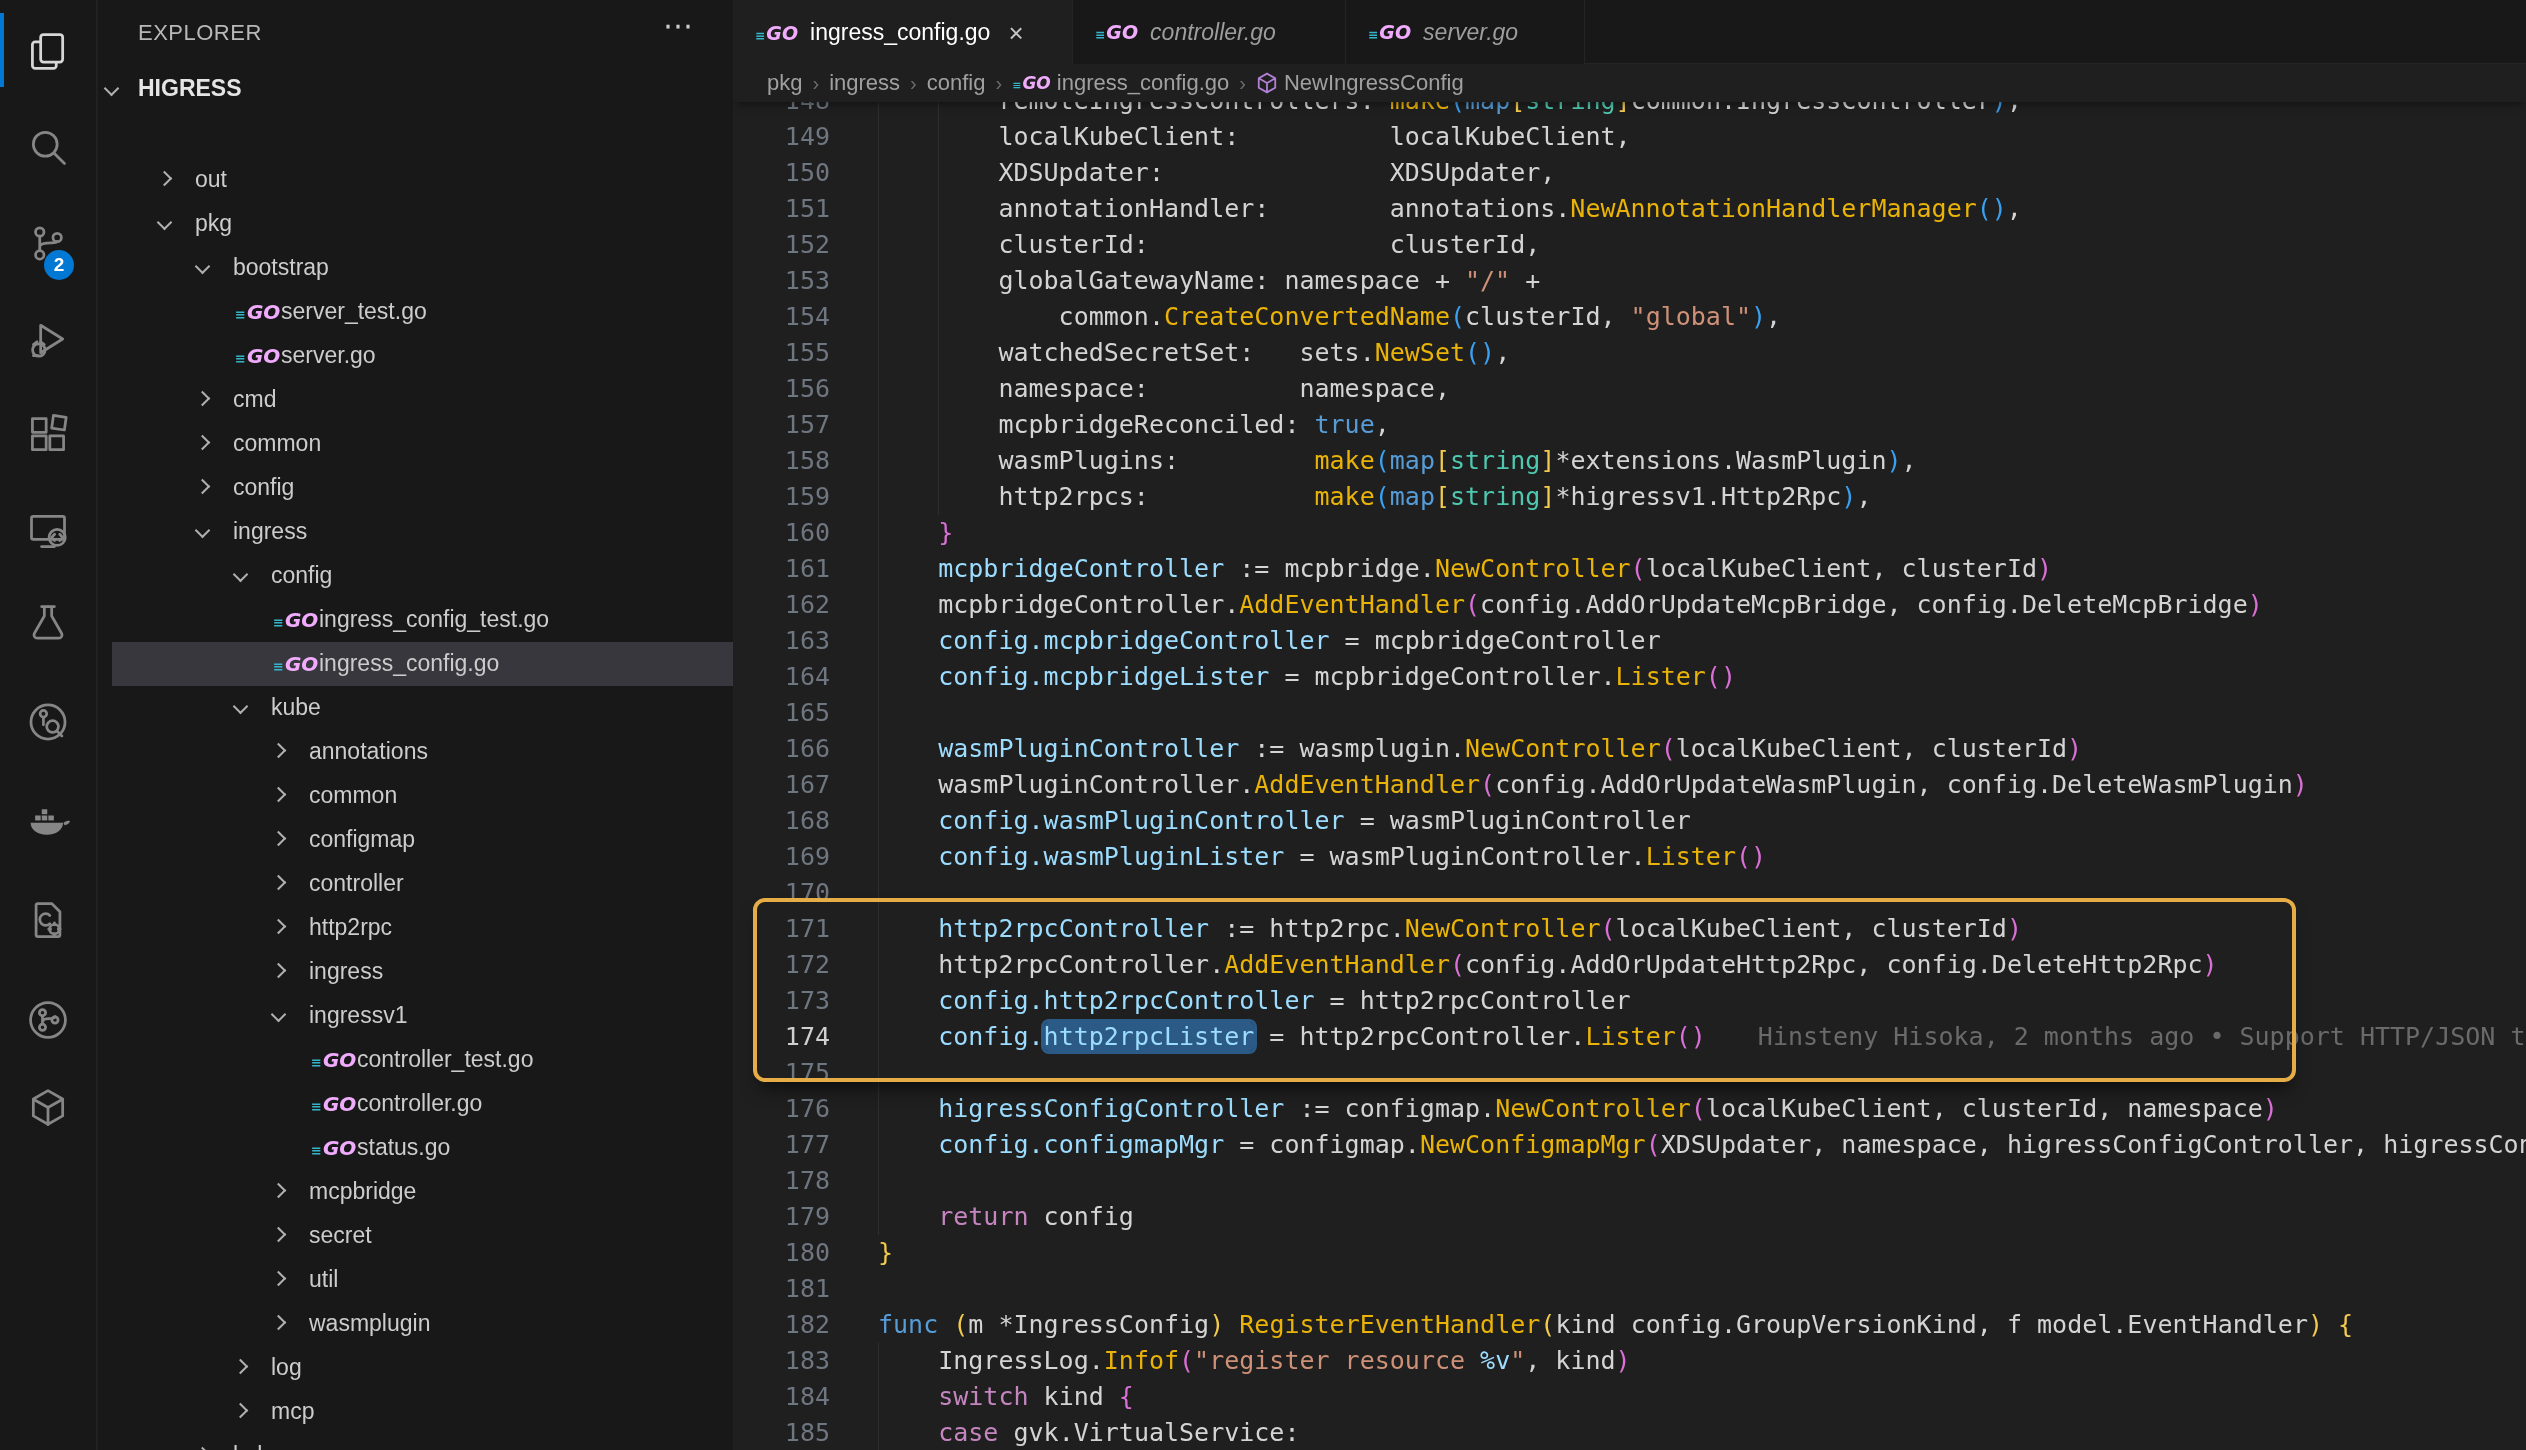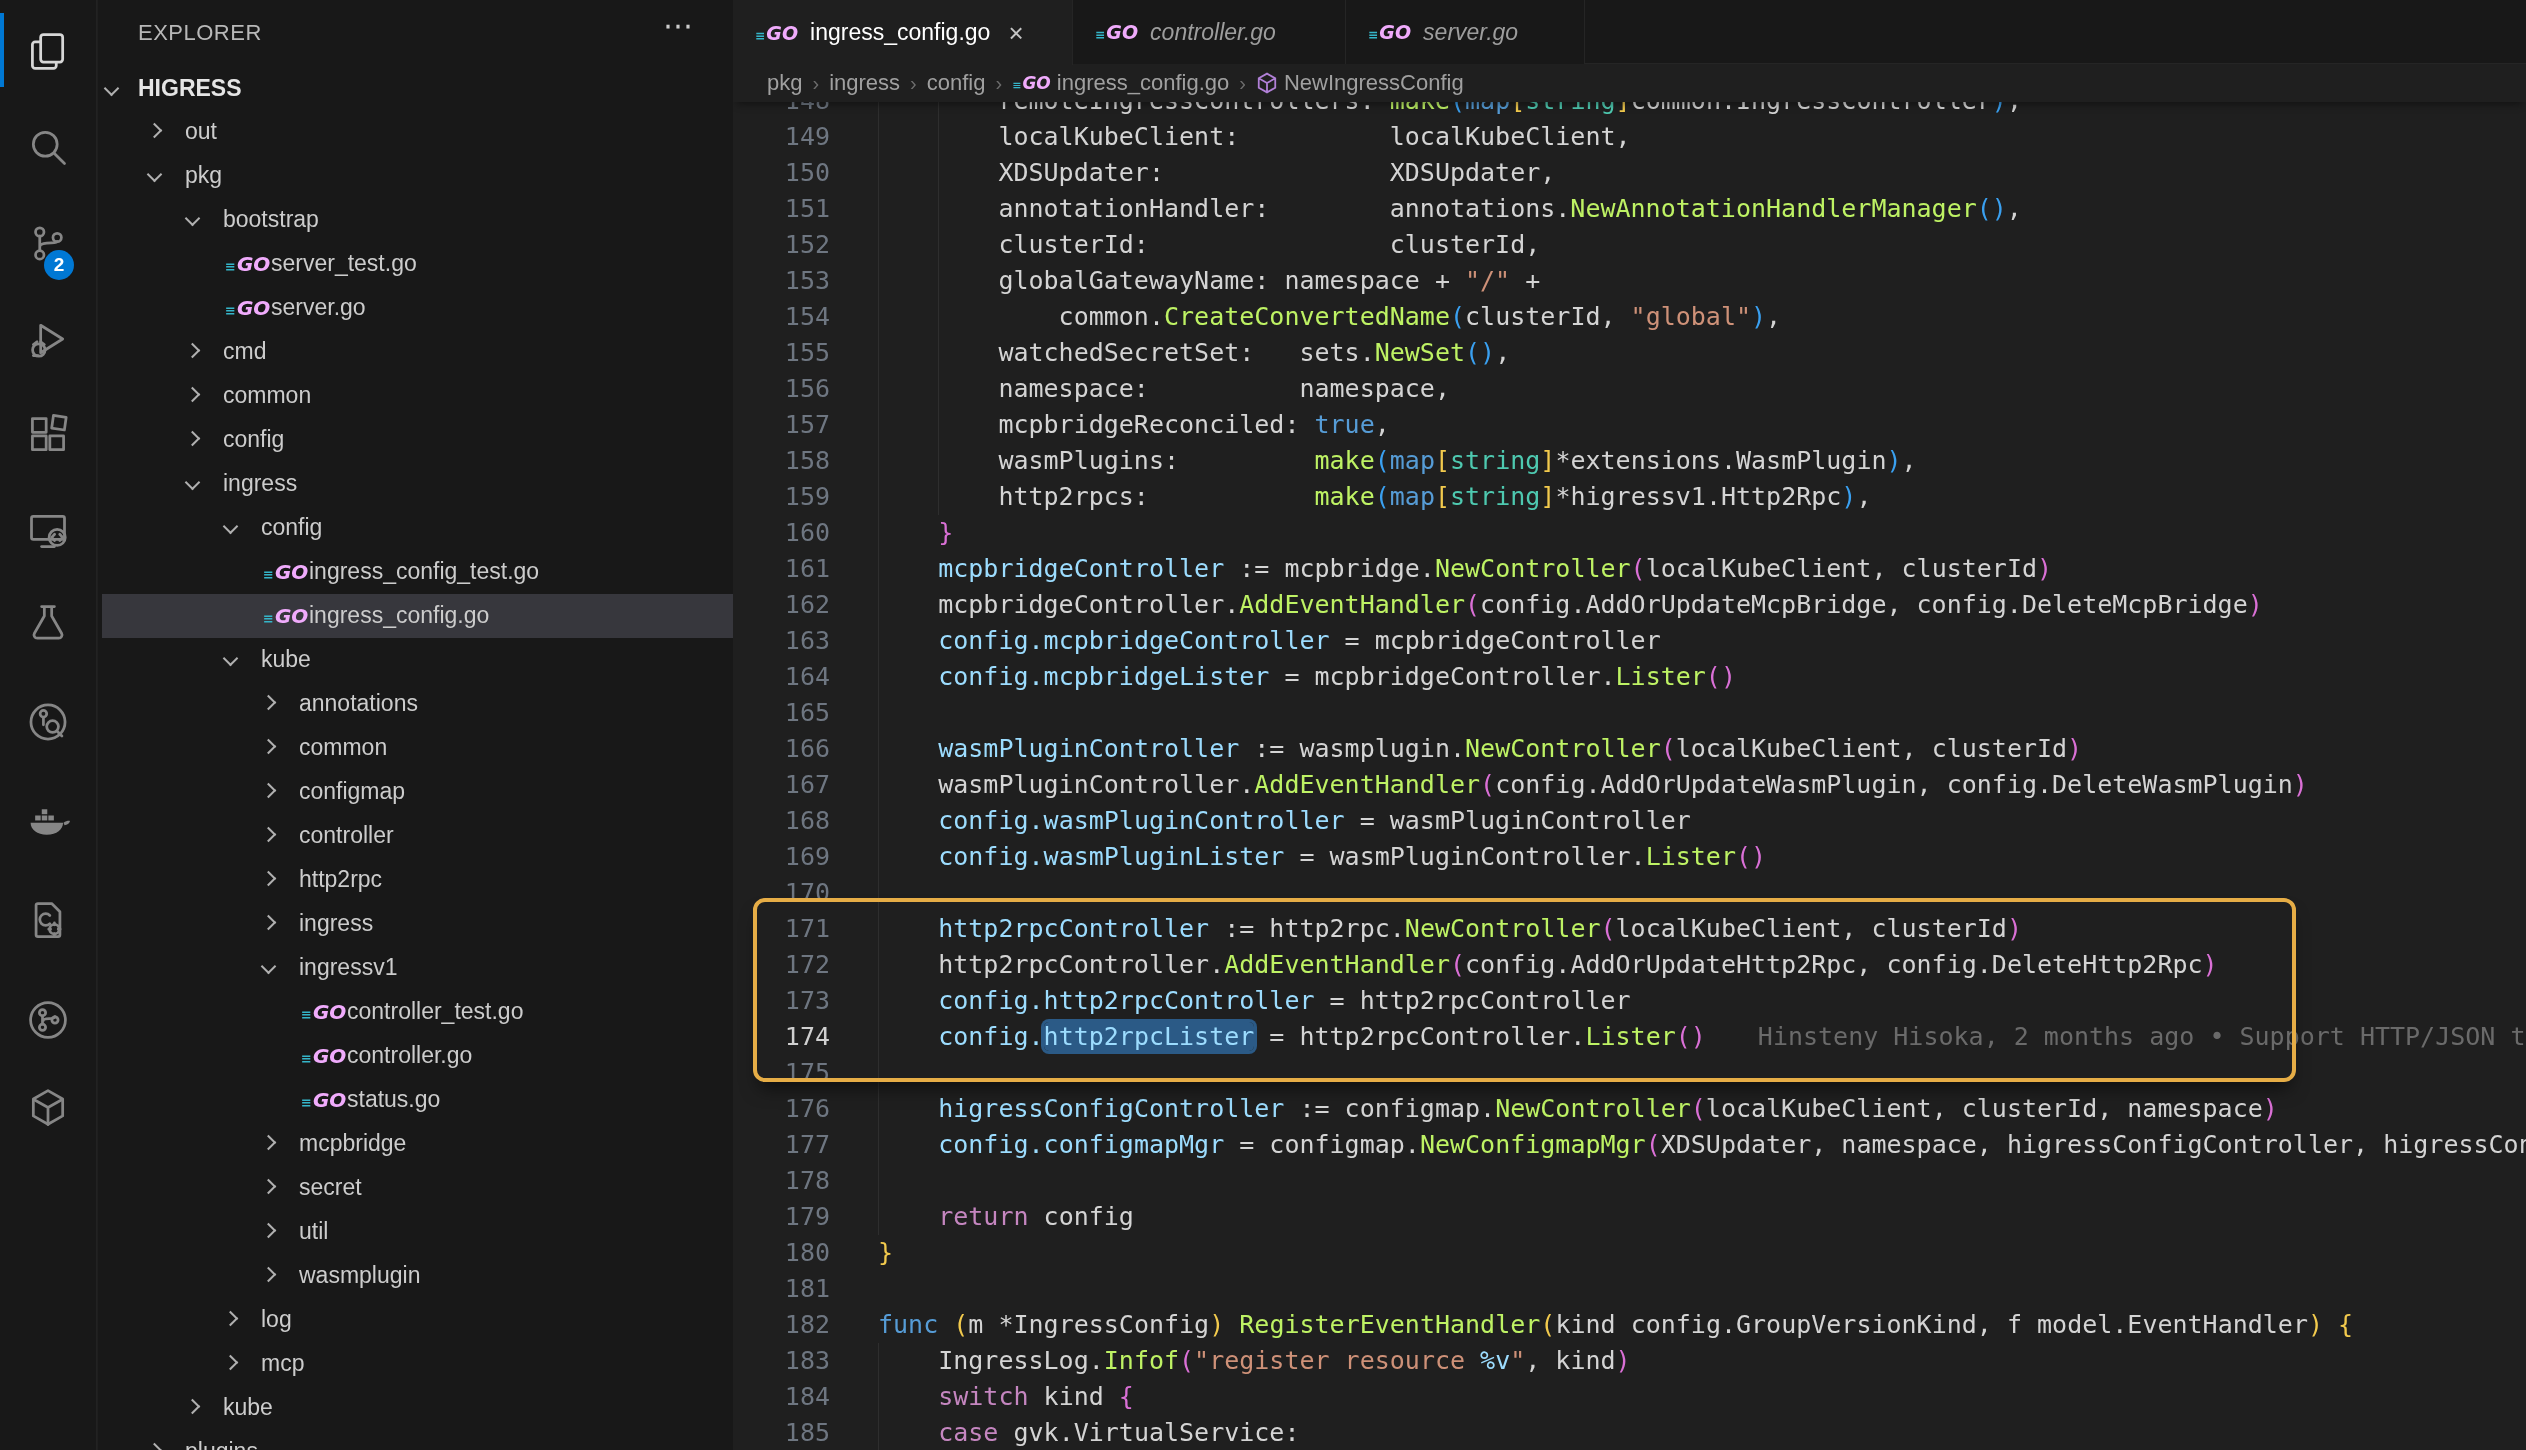--- a/index.html
+++ b/index.html
@@ -22,21 +22,21 @@
   
   #sidebar { position:absolute; left:98px; top:0; width:635px; height:1450px;
              background:#181818; z-index:5; overflow:hidden; }
   #sidebar-header { position:absolute; left:0; top:0; width:100%; height:64px; }
   #explorer-title { position:absolute; left:40px; top:20px; font-size:22px; color:#b8b8b8; letter-spacing:0.5px; }
   #explorer-actions { position:absolute; right:40px; top:8px; font-size:30px; color:#cccccc; cursor:pointer; }
   #section-header { position:absolute; left:0; top:66px; width:100%; height:44px; cursor:pointer; }
   #section-header .chev { left:8px; top:17px; }
   #section-label { position:absolute; left:40px; top:9px; font-size:23px; font-weight:700; color:#e5e5e5; }
   #tree { position:absolute; left:0; top:110px; width:100%; }
-  .row { position:absolute; left:4px; width:100%; height:44px; cursor:pointer; color:#cccccc; font-size:23px; }
+  .row { position:absolute; left:14px; width:100%; height:44px; cursor:pointer; color:#cccccc; font-size:23px;margin-top:48px; }
   .row.selected { background:#37373d; }
   .chev { position:absolute; width:11px; height:11px; border-right:2px solid #b0b0b0; border-bottom:2px solid #b0b0b0; }
   .chev.col { transform:rotate(-45deg); }
   .chev.exp { transform:rotate(45deg); }
   .row .chev { top:15px; }
   .row .lbl { position:absolute; top:8px; white-space:nowrap; }
   .goic { display:inline-flex; align-items:baseline; font-family:"DejaVu Sans", sans-serif;
           font-style:italic; font-weight:700; color:#f0abfc; }
   .goic::before { content:"\2261"; font-style:normal; color:#35b5c9; margin-right:1px; font-size:0.65em; }
   .row .goic { position:absolute; top:10px; font-size:20px; }
@@ -66,21 +66,21 @@
 
   
   #code { position:absolute; left:0; top:0; width:100%; height:1450px; overflow:hidden;
           font-family:"DejaVu Sans Mono", monospace; font-size:25px; }
   .cl { position:absolute; left:0; width:100%; height:36px; line-height:36px; }
   .ln { position:absolute; left:0; width:97px; text-align:right; color:#6e7681; }
   .ln.on { color:#d0d0d0; }
   .guide { position:absolute; top:0; width:1px; height:36px; background:#2e2e2e; }
   .src { position:absolute; left:145px; top:0; white-space:pre; }
   .src span { white-space:pre; }
-  .pl { color:#d4d4d4; } .va { color:#9cdcfe; } .fn { color:#bef264; }
+  .pl { color:#d4d4d4; } .va { color:#9cdcfe; } .fn { color:#eab308; }
   .kw { color:#569cd6; } .kc { color:#c586c0; } .ty { color:#4ec9b0; }
   .st { color:#ce9178; } .fm { color:#9cdcfe; }
   .b1 { color:#f2ca4d; } .b2 { color:#da70d6; } .b3 { color:#3aa0f0; }
   .se { color:#9cdcfe; background:#2b5a86; border-radius:5px; box-shadow:0 0 0 3px #2b5a86; }
   .bl { color:#6a6a6a; margin-left:52px; }
 
   
   #highlight-box { position:absolute; left:20px; top:898px; width:1543px; height:184px;
                    border:4px solid #e6ad46; border-radius:12px; z-index:6; pointer-events:none;
                    box-shadow:0 12px 18px -6px rgba(0,0,0,0.55); }

